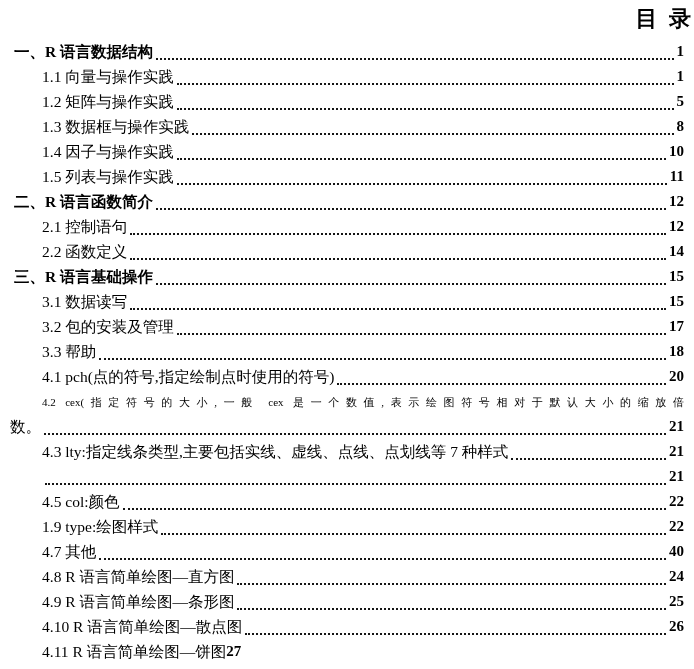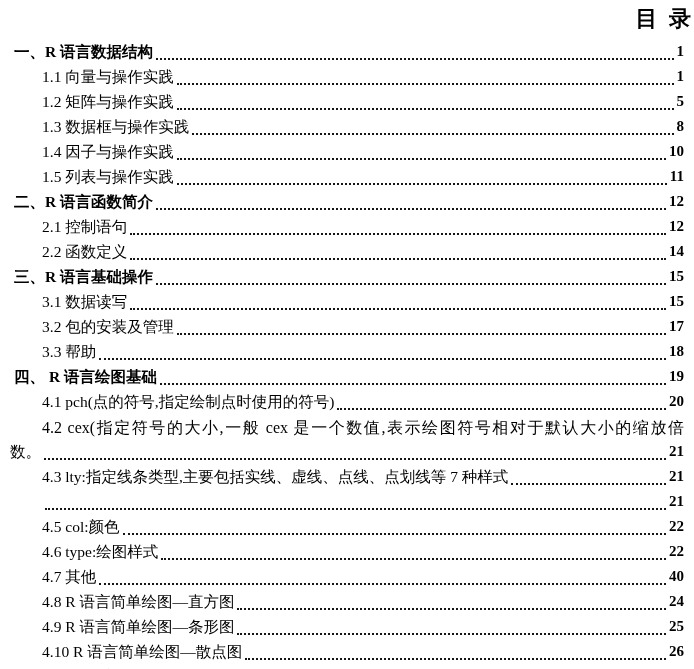--- a/index.html
+++ b/index.html
@@ -51,21 +51,21 @@
   }
   .pagenum {
     font-weight: bold;
     font-size: 15px;
     line-height: 23px;
     white-space: nowrap;
   }
   .row-full {
     height: 25px;
     padding-left: 42px;
-    font-size: 16px;
+    font-size: 11px;
     line-height: 25px;
     text-align: justify;
     text-align-last: justify;
     white-space: nowrap;
     overflow: hidden;
   }
 </style>
 </head>
 <body>
 
@@ -146,25 +146,20 @@
       <span class="leader"></span>
       <span class="pagenum">17</span>
     </div>
 
     <div class="row lvl2">
       <span class="label">3.3 帮助</span>
       <span class="leader"></span>
       <span class="pagenum">18</span>
     </div>
 
-    <div class="row lvl1">
-      <span class="label">四、 R 语言绘图基础</span>
-      <span class="leader"></span>
-      <span class="pagenum">19</span>
-    </div>
 
     <div class="row lvl2">
       <span class="label">4.1 pch(点的符号,指定绘制点时使用的符号)</span>
       <span class="leader"></span>
       <span class="pagenum">20</span>
     </div>
 
     <div class="row-full">
       <span>4.2 cex(指定符号的大小,一般 cex 是一个数值,表示绘图符号相对于默认大小的缩放倍</span>
     </div>
@@ -186,21 +181,21 @@
       <span class="pagenum">21</span>
     </div>
 
     <div class="row lvl2">
       <span class="label">4.5 col:颜色</span>
       <span class="leader"></span>
       <span class="pagenum">22</span>
     </div>
 
     <div class="row lvl2">
-      <span class="label">4.6 type:绘图样式</span>
+      <span class="label">1.9 type:绘图样式</span>
       <span class="leader"></span>
       <span class="pagenum">22</span>
     </div>
 
     <div class="row lvl2">
       <span class="label">4.7 其他</span>
       <span class="leader"></span>
       <span class="pagenum">40</span>
     </div>
 

